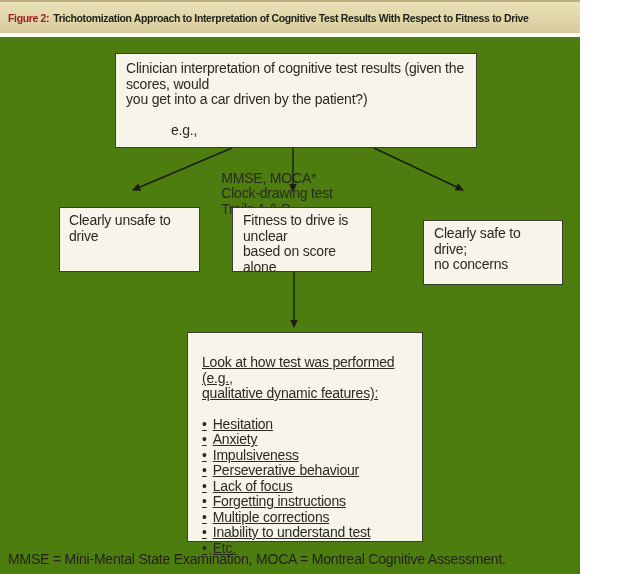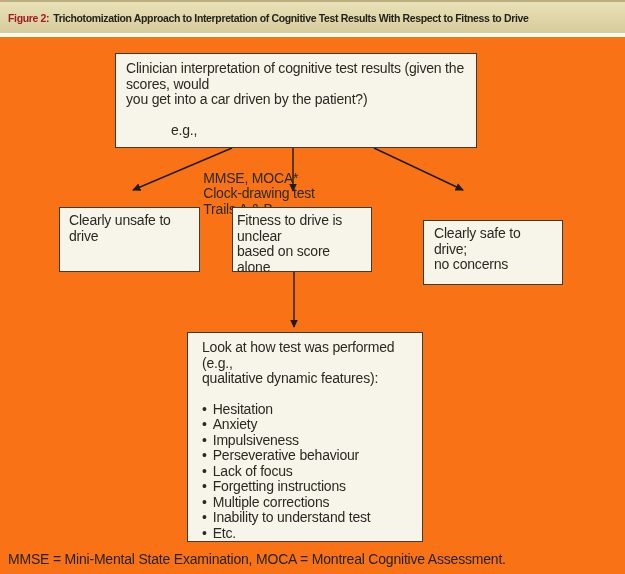--- a/index.html
+++ b/index.html
@@ -1,21 +1,21 @@
 <!DOCTYPE html>
 <html><head>
 <meta charset="utf-8">
 <style>
   * { margin: 0; padding: 0; box-sizing: border-box; }
   body { font-family: "Liberation Sans", sans-serif; }
   .page {
     position: relative;
-    width: 625px;
+    width: 580px;
     height: 574px;
-    background: #f97316;
+    background: #4d7c0f;
     overflow: hidden;
     color: #2A2A22;
   }
   
   .fig-header {
     position: absolute;
     top: 0; left: 0;
     width: 625px;
     height: 33px;
     border-top: 2px solid #BCAE7E;
@@ -44,29 +44,29 @@
     background: #F7F4EA;
     border: 1.5px solid #3C3C32;
     font-size: 14px;
     letter-spacing: -0.2px;
     line-height: 15.5px;
     z-index: 2;
   }
   .ml { white-space: pre-line; }
   .top-box    { left: 115px; top: 53px;  width: 362px; height: 95px; padding: 7px 10px 0 10px; }
   .box-unsafe { left: 59px;  top: 207px; width: 141px; height: 65px; padding: 5px 18px 0 9px; }
-  .box-unclear{ left: 232px; top: 207px; width: 140px; height: 65px; padding: 5px 6px 0 4px; }
+  .box-unclear{ left: 232px; top: 207px; width: 140px; height: 65px; padding: 5px 6px 0 10px; }
   .box-safe   { left: 423px; top: 207px; width: 140px; height: 65px; padding: 5px 6px 0 10px; margin-top: 13px; }
-  .detail-box { left: 187px; top: 332px; width: 236px; height: 210px; padding: 7px 8px 0 14px; }
+  .detail-box { left: 187px; top: 332px; width: 236px; height: 210px; padding: 22px 8px 0 14px; text-decoration: underline; }
   .eg-row {
     display: flex;
     margin-left: 45px;
     margin-top: 15px;
   }
-  .eg-label { margin-right: 6px; }
+  .eg-label { margin-right: 24px; }
   .eg-list { list-style: none; margin-top: 48px; }
   .bullet-list {
     list-style: none;
     margin-top: 15px;
   }
   .bullet-list li::before {
     content: "\2022";
     margin-right: 6px;
   }
   

